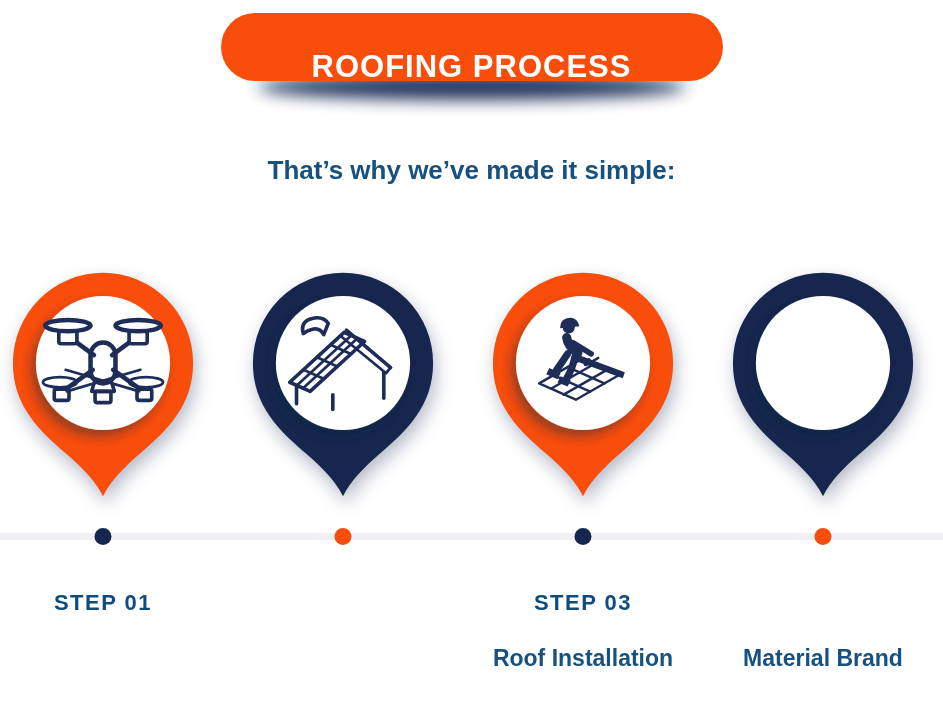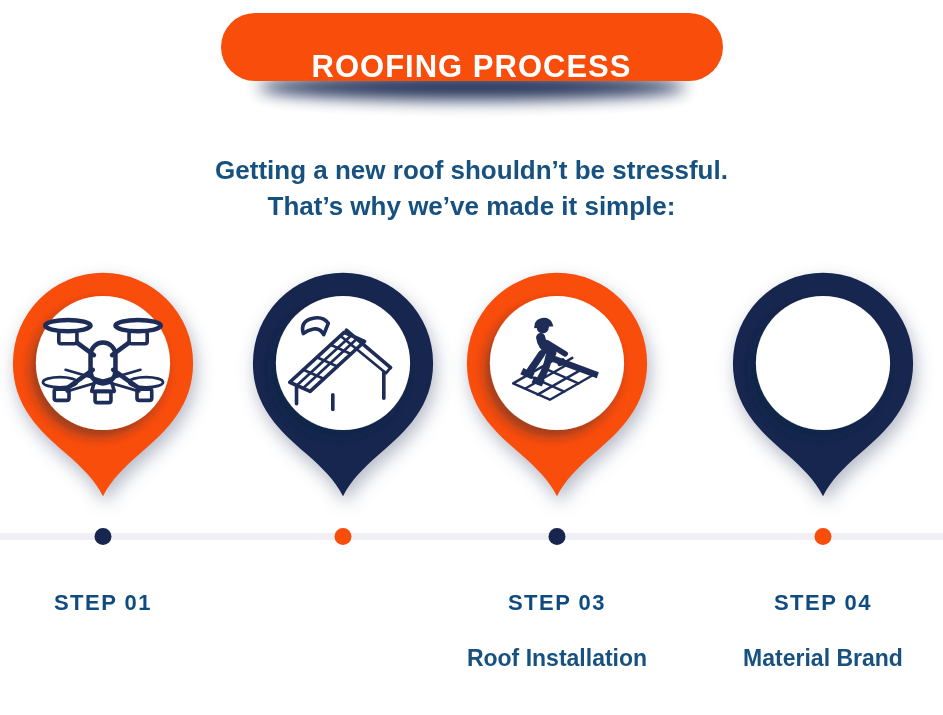--- a/index.html
+++ b/index.html
@@ -86,21 +86,20 @@
     </filter>
   </defs>
 </svg>
 
 <div class="page">
   <div class="banner-shadow"></div>
   <div class="banner">
     <span class="banner-title">ROOFING PROCESS</span>
   </div>
   <div class="intro">
-    <div>Getting a new roof shouldn’t be stressful.</div>
     <div>That’s why we’ve made it simple:</div>
   </div>
   <div class="timeline-line"></div>
   <div id="steps">
   <div class="step-col" style="left: -17px;">
     <div class="pin">
       <svg class="pin-svg" viewBox="0 0 200 240" width="192" height="230">
         <path class="pin-body" d="M100 236 C92 220 78 206 62 192 C34 168 6 142 6 97 A94 94 0 1 1 194 97 C194 142 166 168 138 192 C122 206 108 220 100 236 Z" style="fill: var(--orange);"></path>
         <circle class="pin-inner" cx="100" cy="97" r="70" fill="#ffffff" filter="url(#circleShadow)"></circle>
       </svg>
@@ -145,21 +144,21 @@
               <path class="st thin" d="M54 22 L93 54 L97 49"></path>
               <path class="st mid" d="M91 53 L91 76"></path>
               <path class="st mid" d="M14 66 L14 81 M46 73 L46 86"></path>
               <path class="st mid" d="M20 19 q-3 -10 7 -13 q10 -3 15 4 l-4 10 q-3 -6 -9 -5 q-5 1 -9 4" fill="#fff"></path>
             </svg>
           </div>
     </div>
     <div class="dot" style="background: var(--orange);"></div>
   </div>
 
-  <div class="step-col" style="left: 437px;">
+  <div class="step-col" style="left: 463px;">
     <div class="pin">
       <svg class="pin-svg" viewBox="0 0 200 240" width="192" height="230">
         <path class="pin-body" d="M100 236 C92 220 78 206 62 192 C34 168 6 142 6 97 A94 94 0 1 1 194 97 C194 142 166 168 138 192 C122 206 108 220 100 236 Z" style="fill: var(--orange);"></path>
         <circle class="pin-inner" cx="100" cy="97" r="70" fill="#ffffff" filter="url(#circleShadow)"></circle>
       </svg>
       <div class="icon-slot">
             <svg viewBox="0 0 110 100">
               <path class="st thin" d="M12 70 L54 46 L90 62 L48 86 Z"></path>
               <path class="st thin" d="M24 75 L66 51 M36 81 L78 57"></path>
               <path class="st thin" d="M26 62 L62 78 M40 54 L76 70"></path>
@@ -183,17 +182,16 @@
   </div>
 
   <div class="step-col" style="left: 703px;">
     <div class="pin">
       <svg class="pin-svg" viewBox="0 0 200 240" width="192" height="230">
         <path class="pin-body" d="M100 236 C92 220 78 206 62 192 C34 168 6 142 6 97 A94 94 0 1 1 194 97 C194 142 166 168 138 192 C122 206 108 220 100 236 Z" style="fill: var(--navy);"></path>
         <circle class="pin-inner" cx="100" cy="97" r="70" fill="#ffffff" filter="url(#circleShadow)"></circle>
       </svg>
     </div>
     <div class="dot" style="background: var(--orange);"></div>
-    <div class="step-label">STEP 04</div>
     <div class="step-desc">Material Brand</div>
   </div>
 </div>
 </div>
 
 </body></html>

